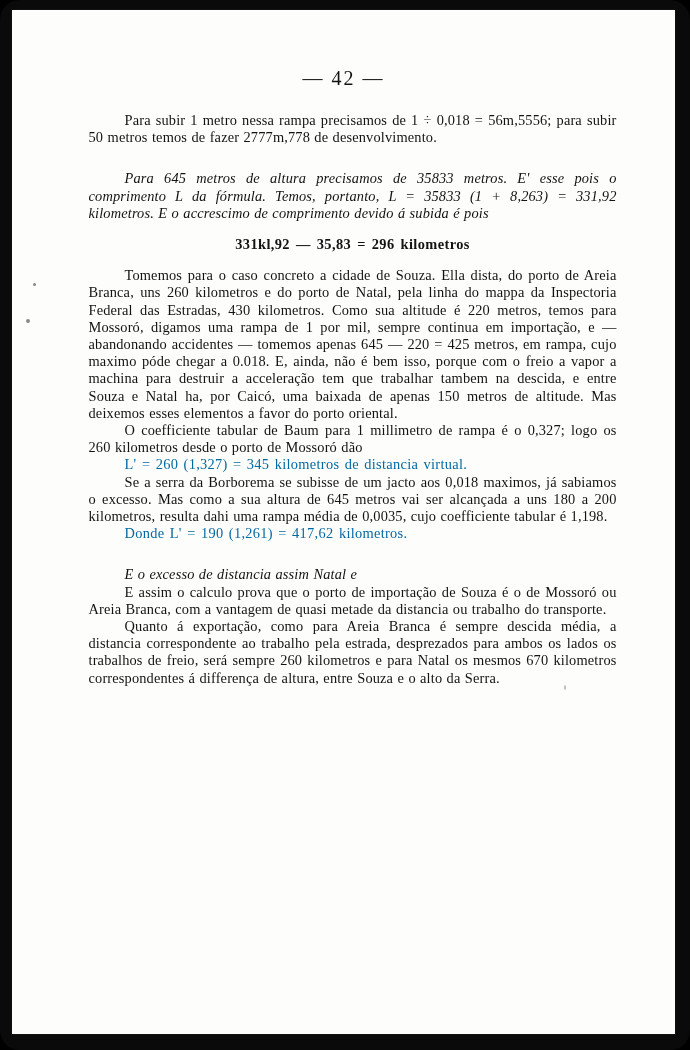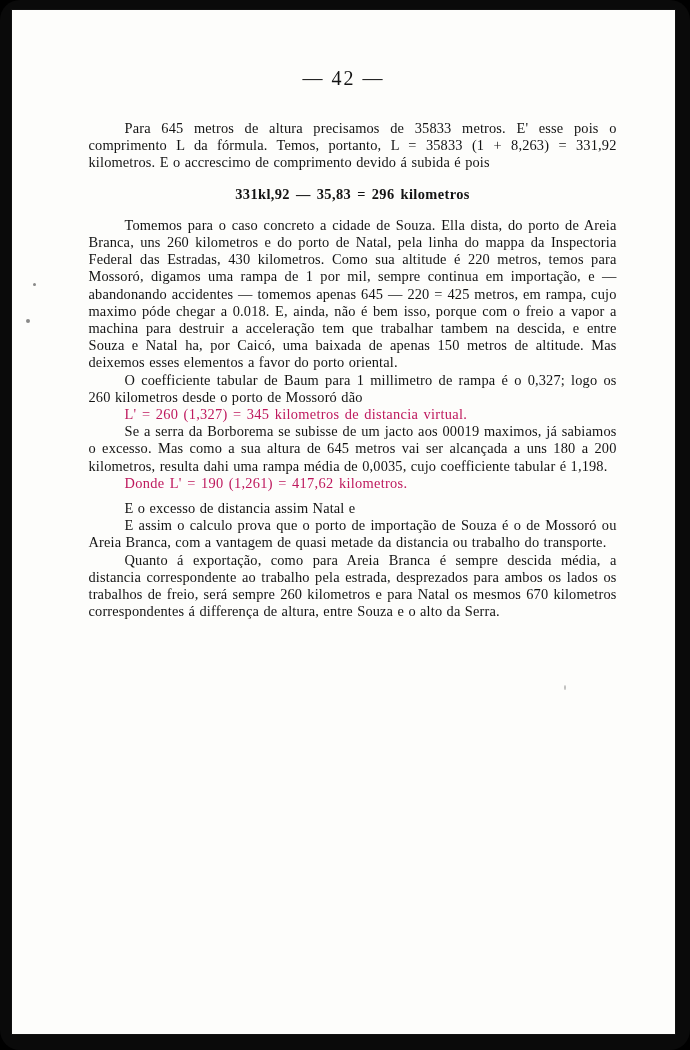--- a/index.html
+++ b/index.html
@@ -59,21 +59,22 @@
     text-align: justify;
     text-indent: 36px;
     letter-spacing: 0.15px;
     word-spacing: 0.6px;
     -webkit-font-smoothing: none;
   }
   p.para.noindent {
     text-indent: 0;
   }
   p.gap {
-    margin-top: 8px;
+    margin-top: 24px;
+    font-style: italic;
   }
   .eq {
     font-size: 14.4px;
     line-height: 17.2px;
     text-align: center;
     letter-spacing: 0.4px;
     word-spacing: 2px;
     margin: 14px 0 14px 0;
     color: #131313;
     font-weight: bold;
@@ -81,53 +82,54 @@
   .eq.tightgap {
     margin: 13px 0 12px 0;
   }
   .inline-eq {
     font-size: 14.4px;
     line-height: 17.2px;
     text-indent: 36px;
     letter-spacing: 0.3px;
     word-spacing: 1.5px;
     margin: 0;
-    color: #be185d;
+    color: #0369a1;
   }
   .speck {
     position: absolute;
     background: #2a2a2a;
     border-radius: 50%;
     opacity: 0.55;
   }
 </style>
 </head>
 <body>
 
 <div class="scan-frame">
   <div class="page-sheet">
     <div class="page-inner">
 
       <div class="page-number">— 42 —</div>
 
       <div class="body-col">
 
+        <p class="para">Para subir 1 metro nessa rampa precisamos de 1 ÷ 0,018 = 56m,5556; para subir 50 metros temos de fazer 2777m,778 de desenvolvimento.</p>
 
         <p class="para gap">Para 645 metros de altura precisamos de 35833 metros. E' esse pois o comprimento L da fórmula. Temos, portanto, L = 35833 (1 + 8,263) = 331,92 kilometros. E o accrescimo de comprimento devido á subida é pois</p>
 
         <div class="eq">331kl,92 — 35,83 = 296 kilometros</div>
 
 
         <p class="para">Tomemos para o caso concreto a cidade de Souza. Ella dista, do porto de Areia Branca, uns 260 kilometros e do porto de Natal, pela linha do mappa da Inspectoria Federal das Estradas, 430 kilometros. Como sua altitude é 220 metros, temos para Mossoró, digamos uma rampa de 1 por mil, sempre continua em importação, e — abandonando accidentes — tomemos apenas 645 — 220 = 425 metros, em rampa, cujo maximo póde chegar a 0.018. E, ainda, não é bem isso, porque com o freio a vapor a machina para destruir a acceleração tem que trabalhar tambem na descida, e entre Souza e Natal ha, por Caicó, uma baixada de apenas 150 metros de altitude. Mas deixemos esses elementos a favor do porto oriental.</p>
 
         <p class="para">O coefficiente tabular de Baum para 1 millimetro de rampa é o 0,327; logo os 260 kilometros desde o porto de Mossoró dão</p>
 
         <p class="inline-eq">L' = 260 (1,327) = 345 kilometros de distancia virtual.</p>
 
-        <p class="para">Se a serra da Borborema se subisse de um jacto aos 00019 maximos, já sabiamos o excesso. Mas como a sua altura de 645 metros vai ser alcançada a uns 180 a 200 kilometros, resulta dahi uma rampa média de 0,0035, cujo coefficiente tabular é 1,198.</p>
+        <p class="para">Se a serra da Borborema se subisse de um jacto aos 0,018 maximos, já sabiamos o excesso. Mas como a sua altura de 645 metros vai ser alcançada a uns 180 a 200 kilometros, resulta dahi uma rampa média de 0,0035, cujo coefficiente tabular é 1,198.</p>
 
         <p class="inline-eq">Donde L' = 190 (1,261) = 417,62 kilometros.</p>
 
 
         <p class="para gap">E o excesso de distancia assim Natal e</p>
 
 
         <p class="para">E assim o calculo prova que o porto de importação de Souza é o de Mossoró ou Areia Branca, com a vantagem de quasi metade da distancia ou trabalho do transporte.</p>
 
         <p class="para">Quanto á exportação, como para Areia Branca é sempre descida média, a distancia correspondente ao trabalho pela estrada, desprezados para ambos os lados os trabalhos de freio, será sempre 260 kilometros e para Natal os mesmos 670 kilometros correspondentes á differença de altura, entre Souza e o alto da Serra.</p>

